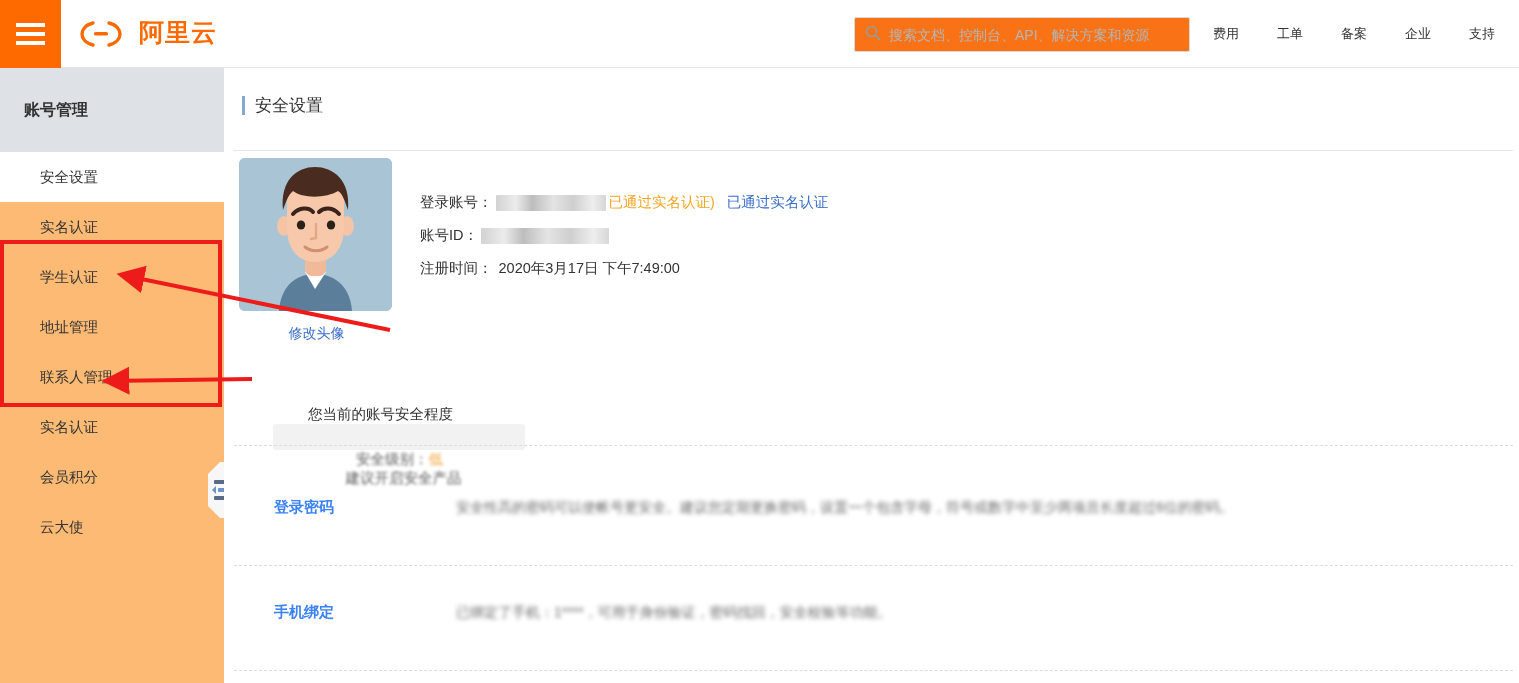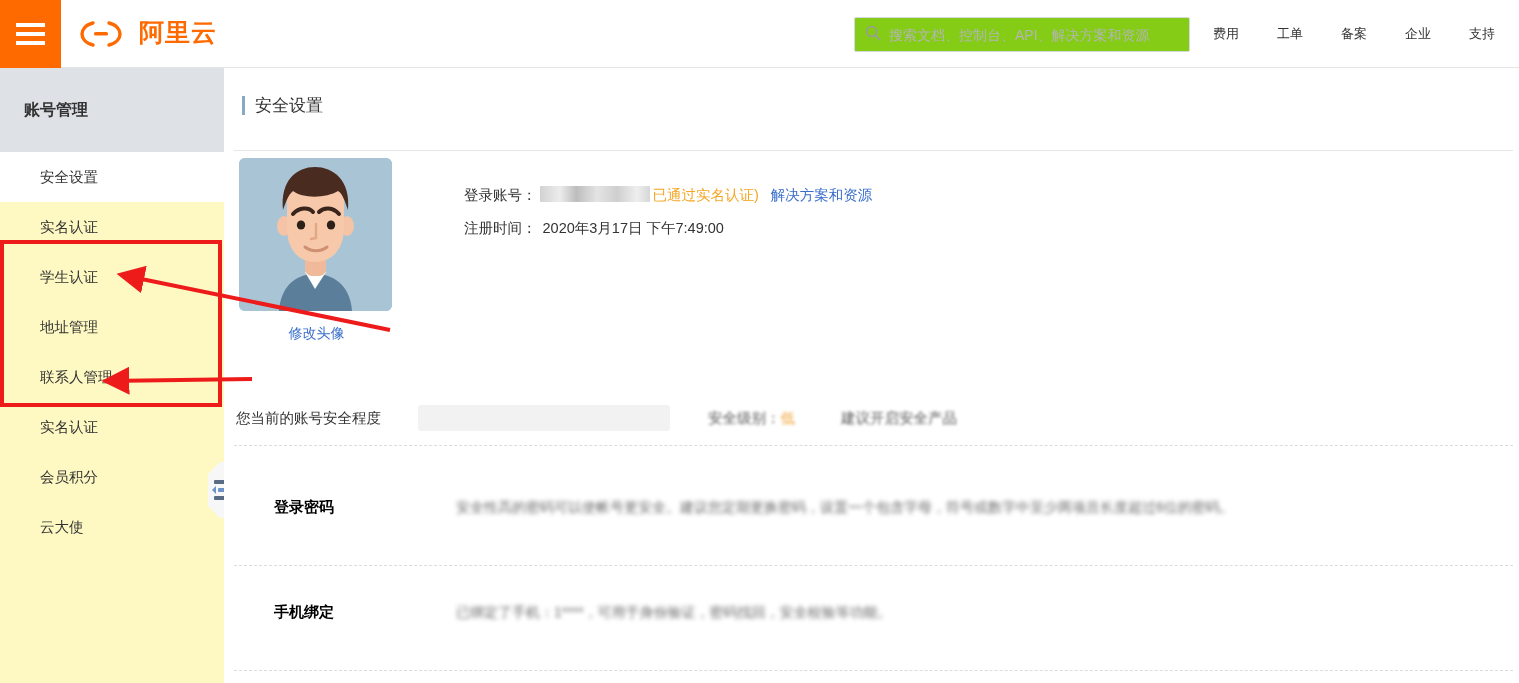--- a/index.html
+++ b/index.html
@@ -30,21 +30,21 @@
   }
   .brand-mark { width: 42px; height: 28px; position: relative; }
   .brand-mark svg { display: block; }
   .brand-text {
     font-size: 25px; color: #ff6a00; font-weight: 700;
     letter-spacing: 1px; line-height: 1;
   }
 
   .search-box {
     position: absolute; left: 854px; top: 17px; width: 336px; height: 35px;
-    border: 1px solid #d9d9d9; border-radius: 2px; background: #84cc16;
+    border: 1px solid #d9d9d9; border-radius: 2px; background: #f97316;
     display: flex; align-items: center; padding: 0 10px; gap: 8px;
   }
   .search-box svg { flex: 0 0 auto; }
   .search-input {
     border: none; outline: none; background: transparent;
     font-size: 14px; color: #333; width: 100%;
     font-family: "Liberation Sans", "DejaVu Sans", sans-serif;
   }
   .search-input::placeholder { color: #b5b5b5; }
 
@@ -52,21 +52,21 @@
     position: absolute; right: 24px; top: 0; height: 68px;
     display: flex; align-items: center; gap: 38px;
   }
   .topnav a {
     font-size: 13px; color: #333333; text-decoration: none; cursor: pointer;
   }
 
   
   .sidebar {
     position: absolute; left: 0; top: 68px; width: 224px; height: 615px;
-    background: #fef9c3;
+    background: #fdba74;
   }
   .sidebar-title {
     height: 84px; display: flex; align-items: center;
     padding-left: 24px; font-size: 16px; color: #333; font-weight: 700;
     background: #dee1e6;
   }
   .side-item {
     height: 50px; display: flex; align-items: center;
     padding-left: 40px; font-size: 14.5px; color: #333;
     cursor: pointer; background: transparent;
@@ -102,35 +102,35 @@
     background: #a8c4d4; overflow: hidden; position: relative;
   }
   .avatar svg { display: block; }
   .avatar-link {
     display: block; text-align: center; margin-top: 14px;
     font-size: 14px; color: #3a6ecb; cursor: pointer; text-decoration: none;
   }
 
   .acct-info { position: absolute; left: 196px; top: 118px; }
   .acct-row {
-    display: flex; align-items: flex-start; height: 33px;
-    font-size: 14.5px; color: #333; white-space: nowrap; margin-left: 44px;
+    display: flex; align-items: center; height: 33px;
+    font-size: 14.5px; color: #333; white-space: nowrap;
   }
   .acct-label { color: #333; }
   .redact {
     display: inline-block; height: 16px; border-radius: 1px;
     background: linear-gradient(90deg,#d2d2d2 0%,#ececec 18%,#bdbdbd 33%,#e4e4e4 52%,#cfcfcf 70%,#eeeeee 88%,#d7d7d7 100%);
     vertical-align: middle; margin: 0 3px;
     filter: blur(0.4px);
   }
   .verified { color: #f5a623; }
   .link-blue { color: #3a6ecb; cursor: pointer; text-decoration: none; margin-left: 12px; }
 
   
-  .sec-strength { position: absolute; left: 12px; top: 337px; display: flex; align-items: center; }
+  .sec-strength { position: absolute; left: 12px; top: 337px; display: flex; align-items: center; flex-direction: column; }
   .sec-strength-label { font-size: 14.5px; color: #333; }
   .progress-track {
     width: 252px; height: 26px; background: #f2f2f2; border-radius: 3px;
     margin-left: 37px; overflow: hidden; position: relative;
   }
   .progress-fill { height: 100%; background: #db4f4b; border-radius: 3px 0 0 3px; }
   .sec-level {
     margin-left: 38px; font-size: 14.5px; color: #555;
     position: relative; filter: blur(1.6px);
   }
@@ -139,21 +139,21 @@
     margin-left: 46px; font-size: 14.5px; color: #555; filter: blur(1.7px);
   }
 
   .hr-dot {
     position: absolute; left: 10px; width: 1279px; height: 0;
     border-top: 1px dashed #dcdcdc;
   }
 
   .sec-section { position: absolute; left: 0; width: 1295px; display: flex; align-items: center; }
   .sec-name {
-    width: 232px; padding-left: 50px; font-size: 15px; color: #000000; font-weight: 700;
+    width: 232px; padding-left: 50px; font-size: 15px; color: #3b82f6; font-weight: 700;
   }
   .sec-desc {
     flex: 1; font-size: 14px; color: #666;
     filter: blur(2.2px); white-space: nowrap; overflow: hidden;
   }
 
   
   .anno-box {
     position: absolute; left: 0; top: 240px; width: 222px; height: 167px;
     border: 4px solid #ee1b1b; pointer-events: none;
@@ -278,21 +278,25 @@
       </svg>
     </div>
     <a class="avatar-link">修改头像</a>
   </div>
 
   <div class="acct-info">
     <div class="acct-row">
       <span class="acct-label">登录账号：</span>
       <span class="redact" style="width:110px"></span>
       <span class="verified">已通过实名认证)</span>
-      <a class="link-blue">解决方案和资源</a>
+      <a class="link-blue">已通过实名认证</a>
+    </div>
+    <div class="acct-row">
+      <span class="acct-label">账号ID：</span>
+      <span class="redact" style="width:128px"></span>
     </div>
     <div class="acct-row">
       <span class="acct-label">注册时间：</span>
       <span style="margin-left:6px">2020年3月17日 下午7:49:00</span>
     </div>
   </div>
 
   <div class="sec-strength">
     <span class="sec-strength-label">您当前的账号安全程度</span>
     <span class="progress-track">

